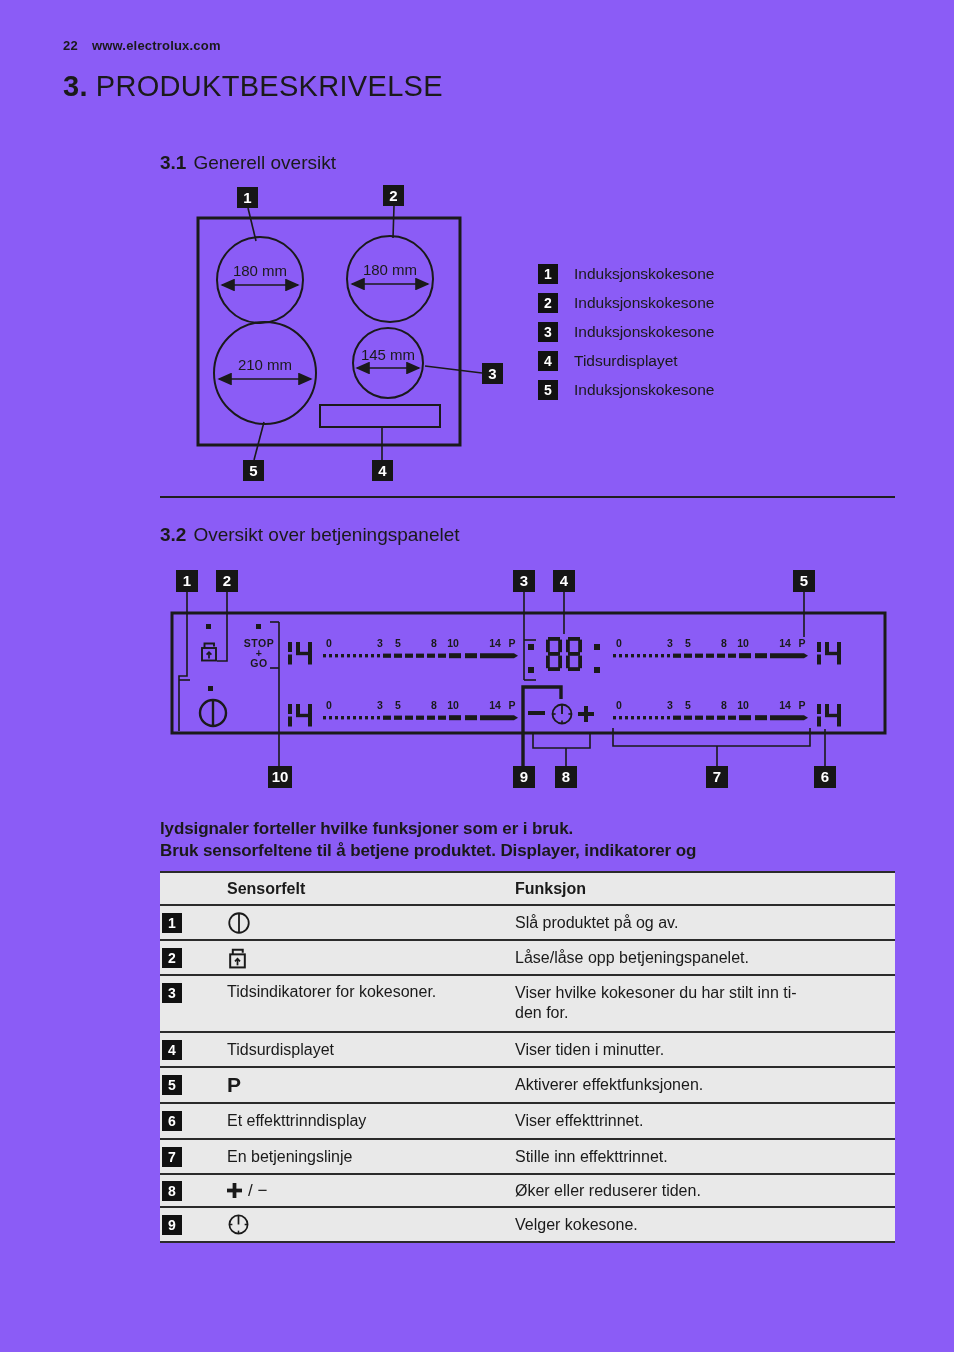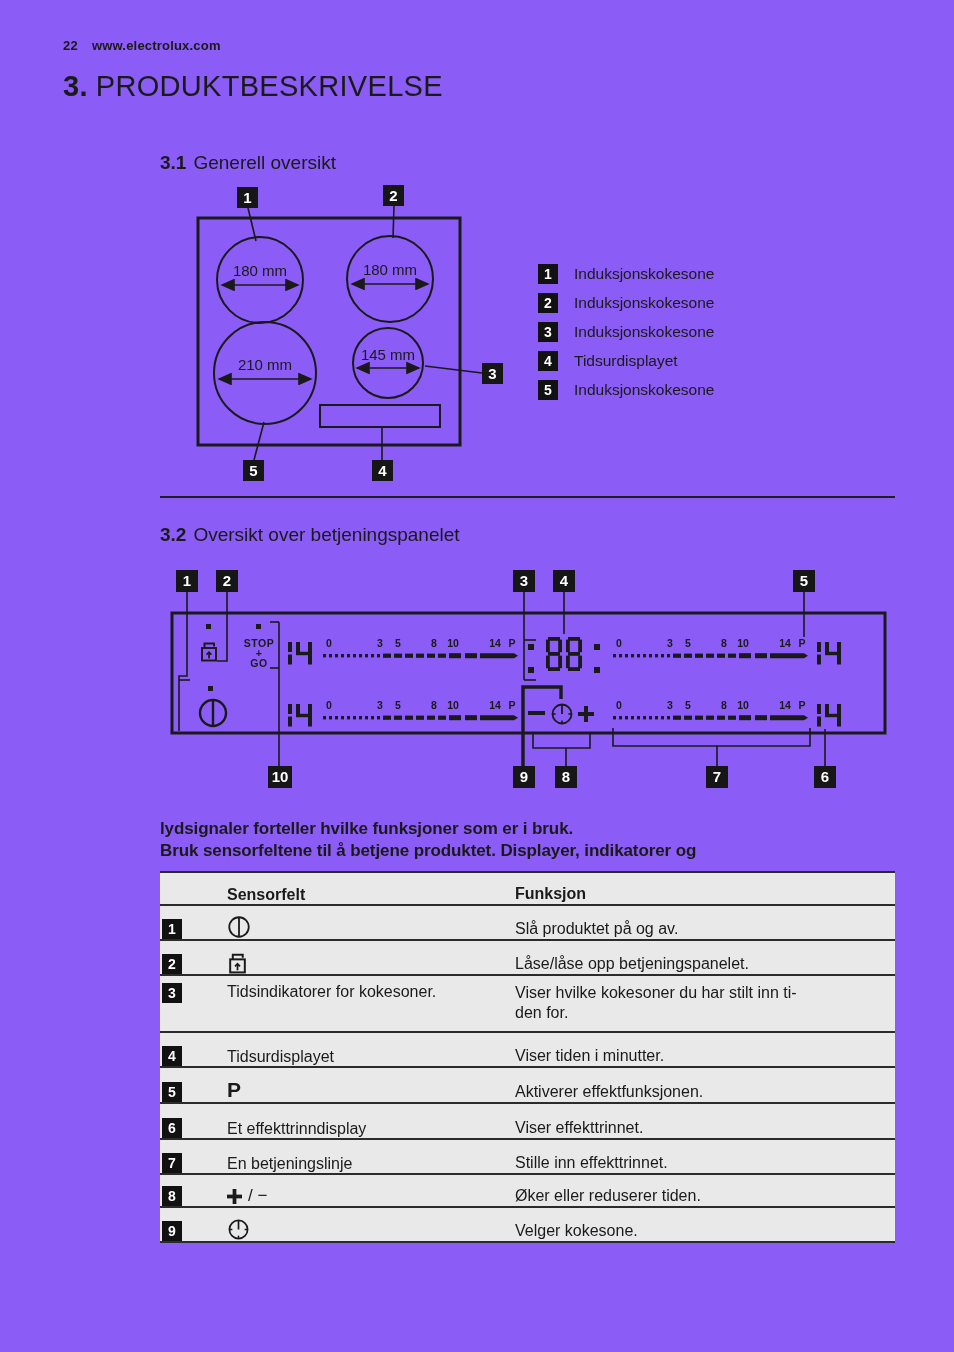--- a/index.html
+++ b/index.html
@@ -33,21 +33,21 @@
 
   .legend { left:538px; top:264px; }
   .leg-item { display:flex; align-items:center; height:20px; margin-bottom:9px; }
   .badge { width:20px; height:20px; background:#111; color:#fff; font-size:14px; font-weight:bold;
            display:flex; align-items:center; justify-content:center; flex:0 0 20px; }
   .leg-item span.lab { font-size:15.5px; padding-left:16px; }
 
   .intro { left:160px; top:818px; font-size:17px; font-weight:bold; line-height:21.5px; letter-spacing:-.1px; }
 
   .tbl { left:160px; top:871px; width:735px; border-bottom:2px solid #2b2b2b; }
-  .trow { display:flex; background:#e9e9e9; border-top:2px solid #2b2b2b; align-items:flex-end; }
+  .trow { display:flex; background:#e9e9e9; border-top:2px solid #2b2b2b; align-items:center; }
   .trow.top { align-items:flex-start; }
   .c-badge { flex:0 0 67px; padding-left:2px; }
   .c-badge .badge { margin-top:0; }
   .trow.top .c-badge .badge, .trow .c-badge .badge { margin-top:0; }
   .c-sensor { flex:0 0 288px; font-size:16px; display:flex; align-items:center; }
   .c-func { flex:1 1 auto; font-size:16px; line-height:20px; }
   .thead { font-weight:bold; font-size:16.5px; }
   .pbig { font-size:21px; font-weight:bold; letter-spacing:1px; }
   .slashminus { font-size:17px; margin-left:6px; }
 </style>

